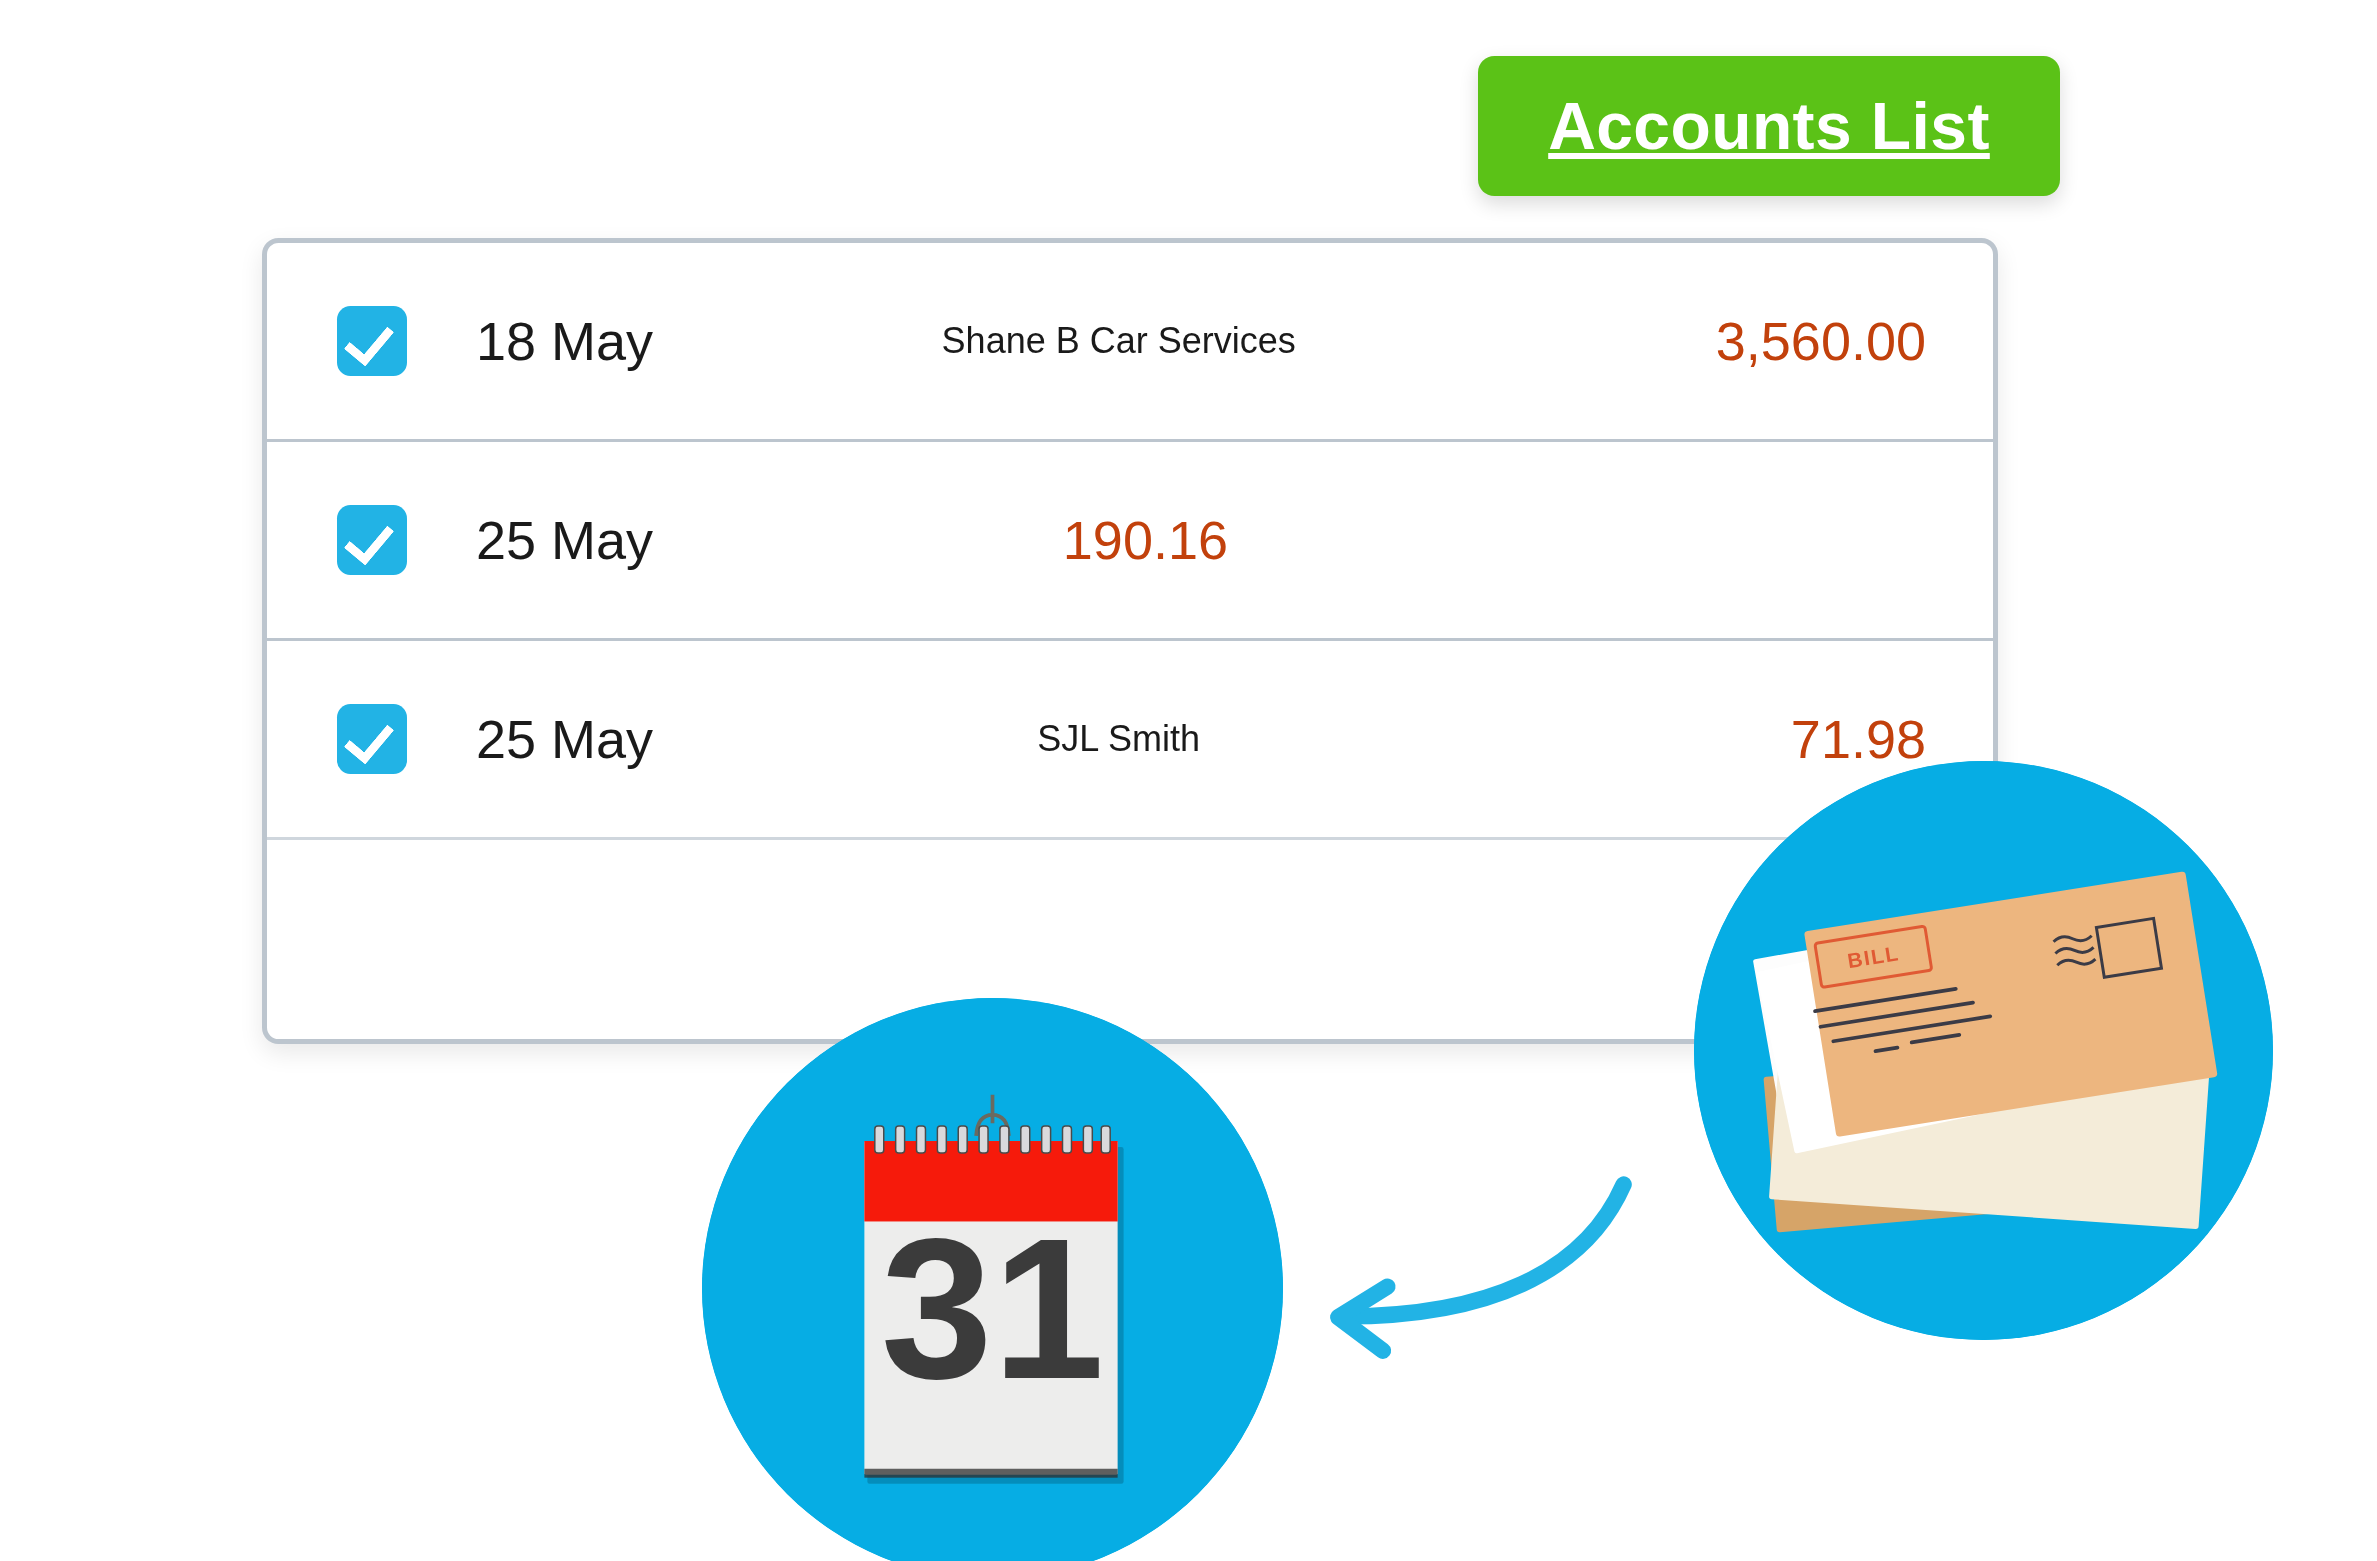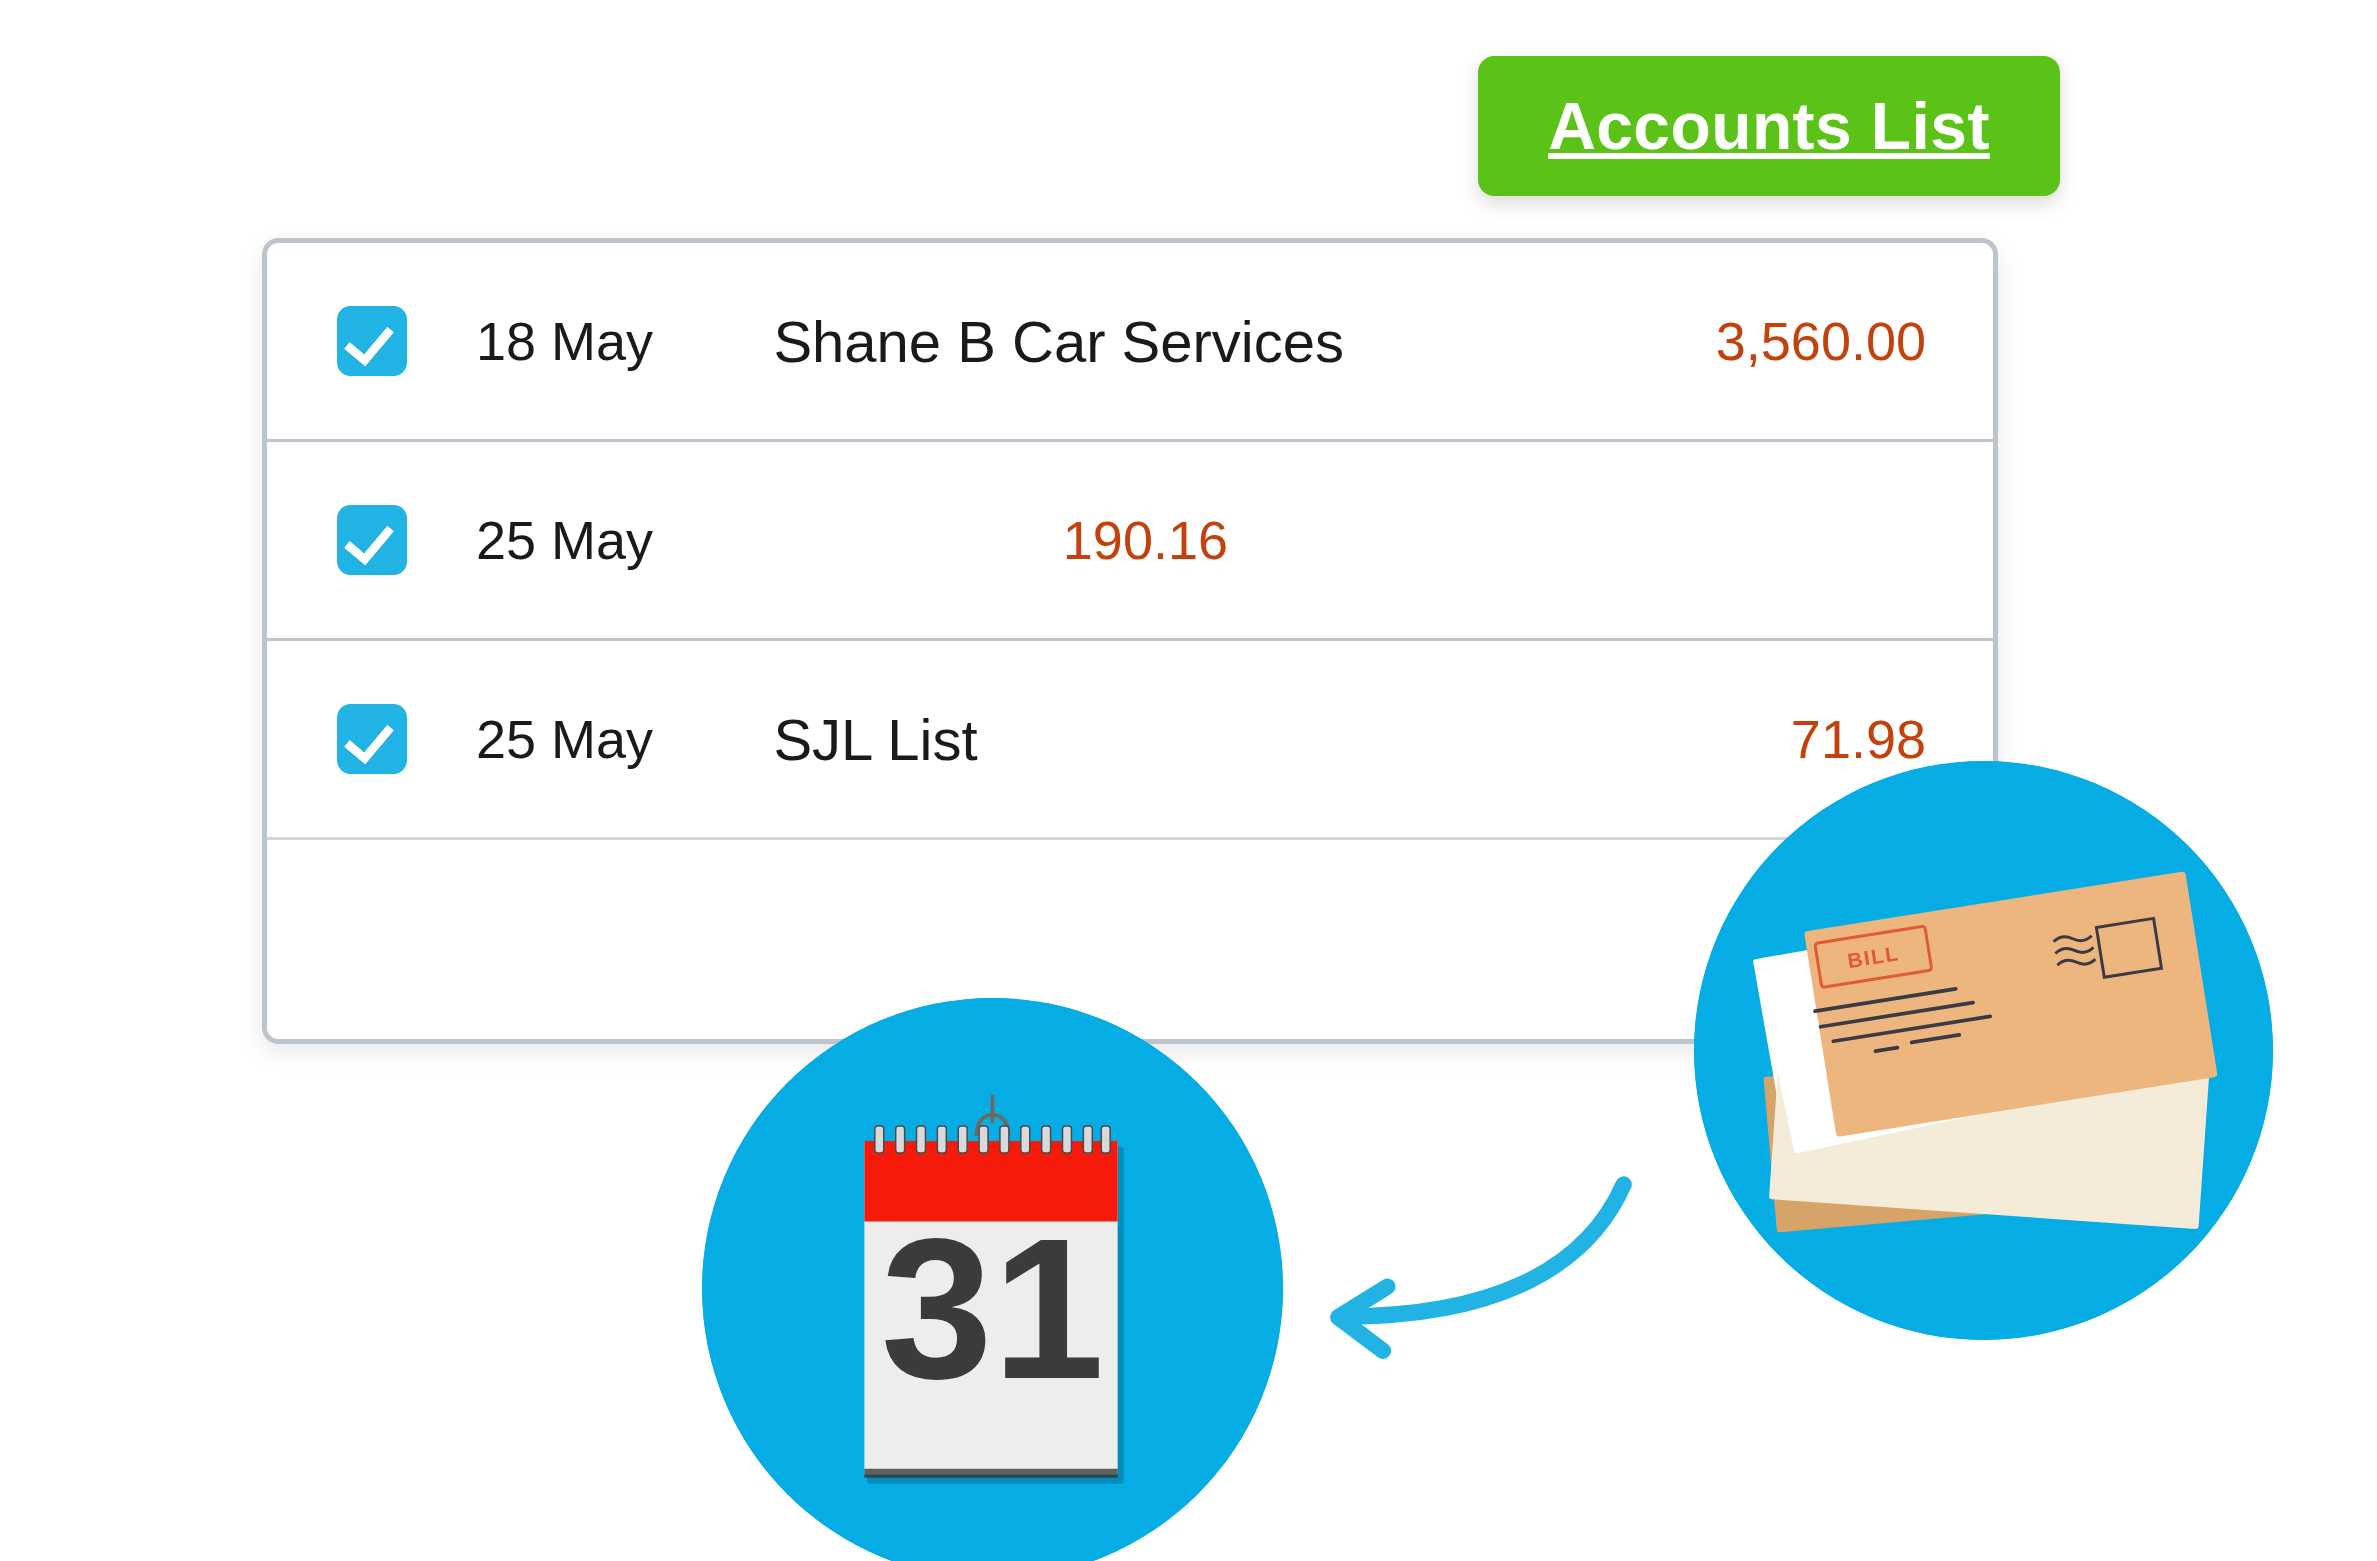--- a/index.html
+++ b/index.html
@@ -109,24 +109,25 @@
 
   .date-cell {
     width: 290px;
     flex: none;
     font-size: 54px;
     color: #1a1a1a;
     white-space: nowrap;
   }
   .name-cell {
     flex: 1 1 auto;
-    font-size: 58px;
+    font-size: 36px;
     color: #1a1a1a;
     white-space: nowrap;
     padding-left: 7.4px;
+    text-align: center;
   }
   .amount-cell {
     flex: none;
     width: 462px;
     text-align: right;
     font-size: 54px;
     color: #c2410c;
     padding-right: 67px;
     white-space: nowrap;
   }
@@ -197,21 +198,21 @@
       <div class="amount-cell">190.16</div>
     </div>
 
     <div class="row row-pre-muted">
       <div class="cb-cell">
         <div class="checkbox checked">
           <span class="tick"></span>
         </div>
       </div>
       <div class="date-cell">25 May</div>
-      <div class="name-cell">SJL List</div>
+      <div class="name-cell">SJL Smith</div>
       <div class="amount-cell">71.98</div>
     </div>
 
 
   </div>
 </div>
 
 <div class="badge badge-mail">
   <svg viewBox="0 0 780 780" xmlns="http://www.w3.org/2000/svg">
     <defs>

